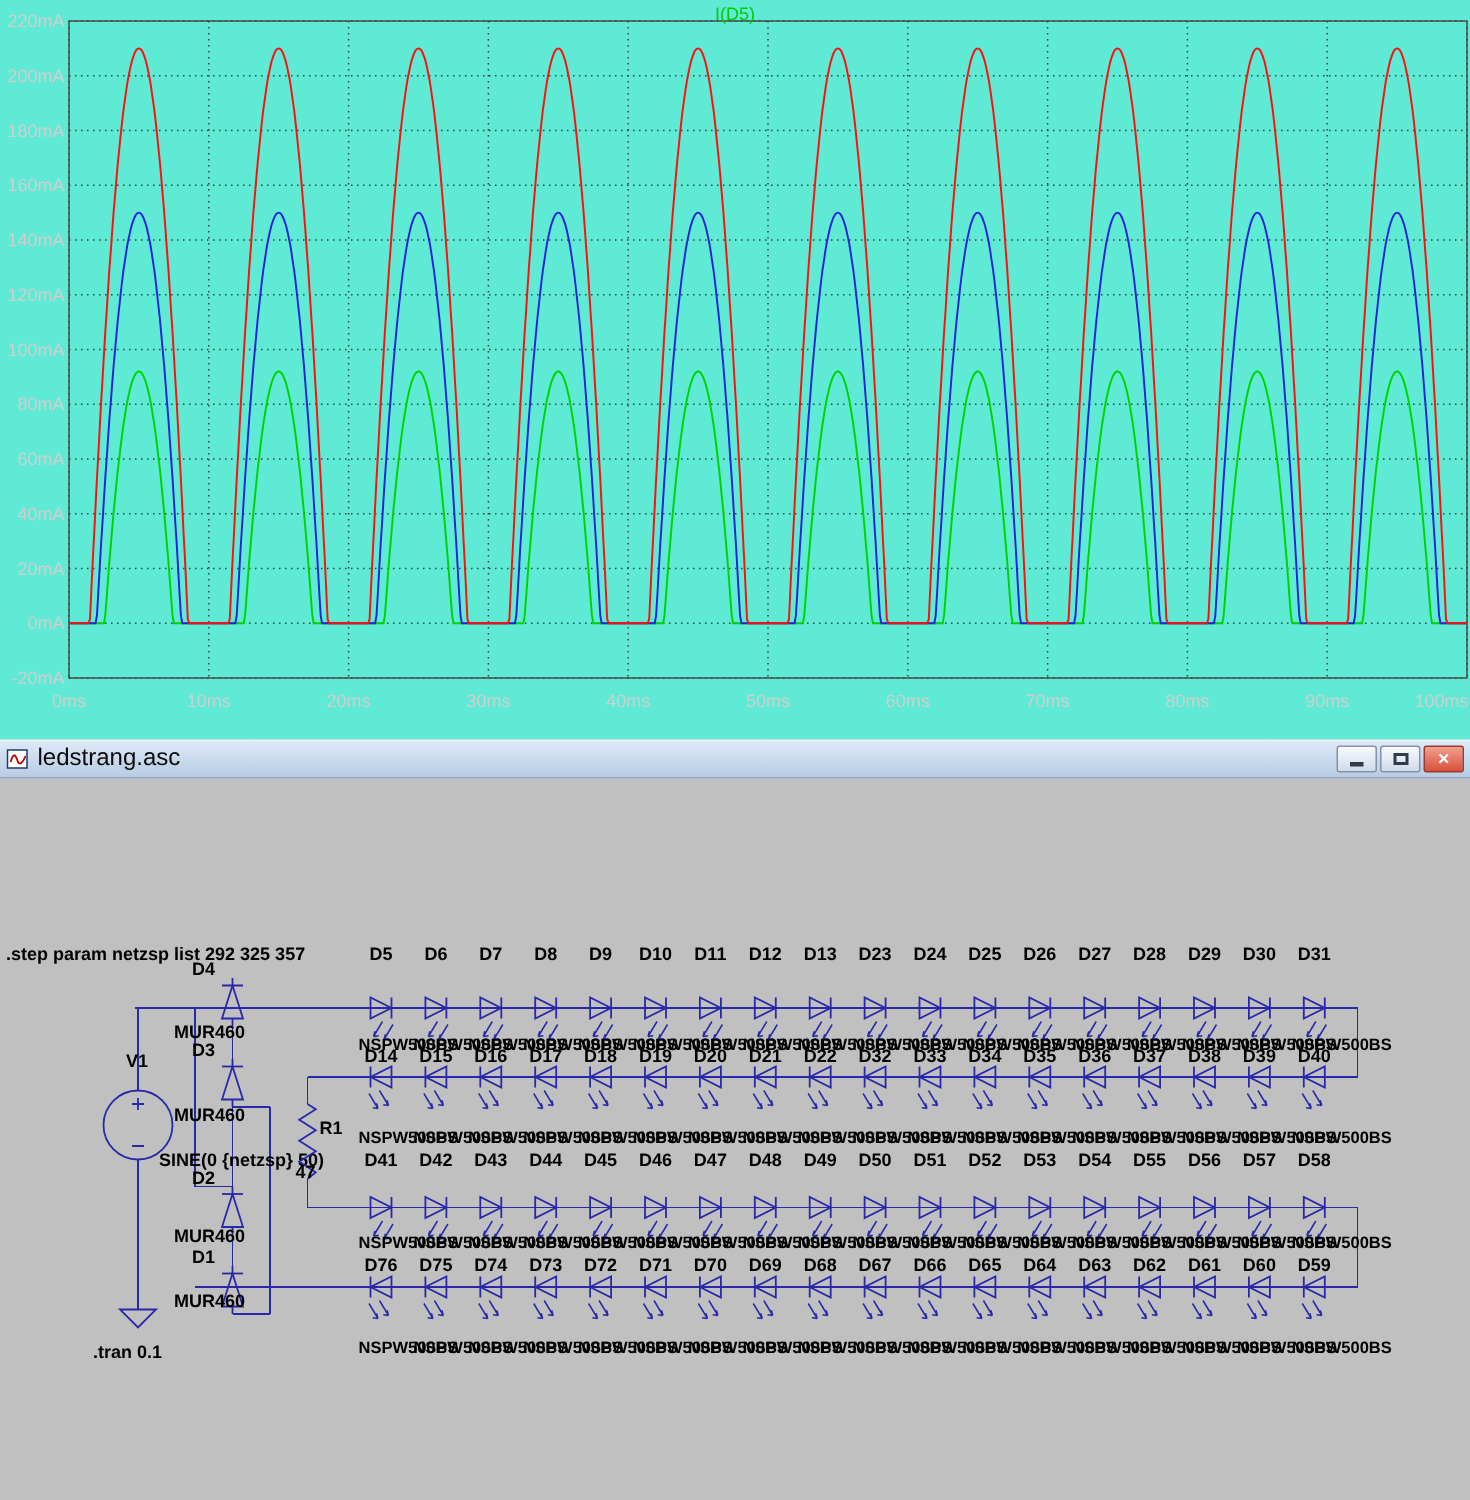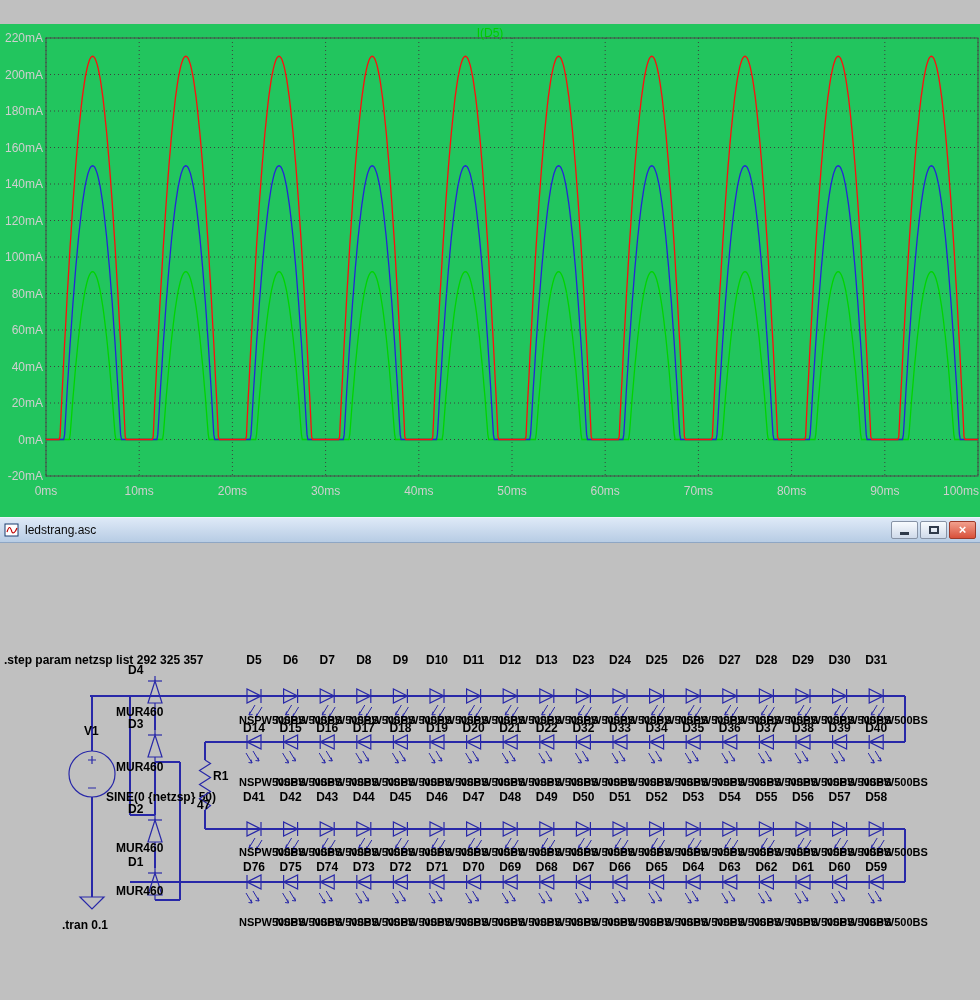--- a/index.html
+++ b/index.html
@@ -1,21 +1,21 @@
 <!DOCTYPE html>
 <html><head>
 <meta charset="utf-8">
 <style>
   html,body{margin:0;padding:0;}
   body{width:980px;height:1000px;background:#c0c0c0;overflow:hidden;font-family:"Liberation Sans",sans-serif;}
-  .plot-pane{width:980px;height:493px;background:#22c55e;margin-top:24px;}
+  .plot-pane{width:980px;height:493px;background:#5eead4;}
   #plot-svg{display:block;}
   .titlebar{height:26px;background:linear-gradient(#dee9f7,#b7cce4);border-top:1px solid #ecf3fb;border-bottom:1px solid #8ea6c4;display:flex;align-items:center;padding:0 4px;box-sizing:border-box;}
   .app-icon{width:16px;height:16px;display:inline-block;}
-  .title-text{font-size:12px;color:#0a0a0a;margin-left:5px;flex:1;white-space:nowrap;}
+  .title-text{font-size:16px;color:#0a0a0a;margin-left:5px;flex:1;white-space:nowrap;}
   .win-buttons{display:flex;align-items:center;}
   .win-btn{width:27px;height:18px;margin-left:2px;border:1px solid #8793a6;border-radius:2px;background:linear-gradient(#f8fbfe,#cfdaea);display:flex;align-items:center;justify-content:center;cursor:pointer;box-sizing:border-box;}
   .win-btn.close{background:linear-gradient(#f2a08d,#d8503a);border-color:#9c3a2a;}
   .glyph-min{display:block;width:9px;height:3px;background:#2f3a4a;margin-top:7px;}
   .glyph-max{display:block;width:10px;height:8px;border:2px solid #2f3a4a;box-sizing:border-box;}
   .glyph-close{color:#fff;font-weight:bold;font-size:13px;line-height:1;margin-top:-1px;}
   .sch-pane{width:980px;height:360px;background:#c0c0c0;}
   #sch-svg{display:block;}
 </style>
 </head>

